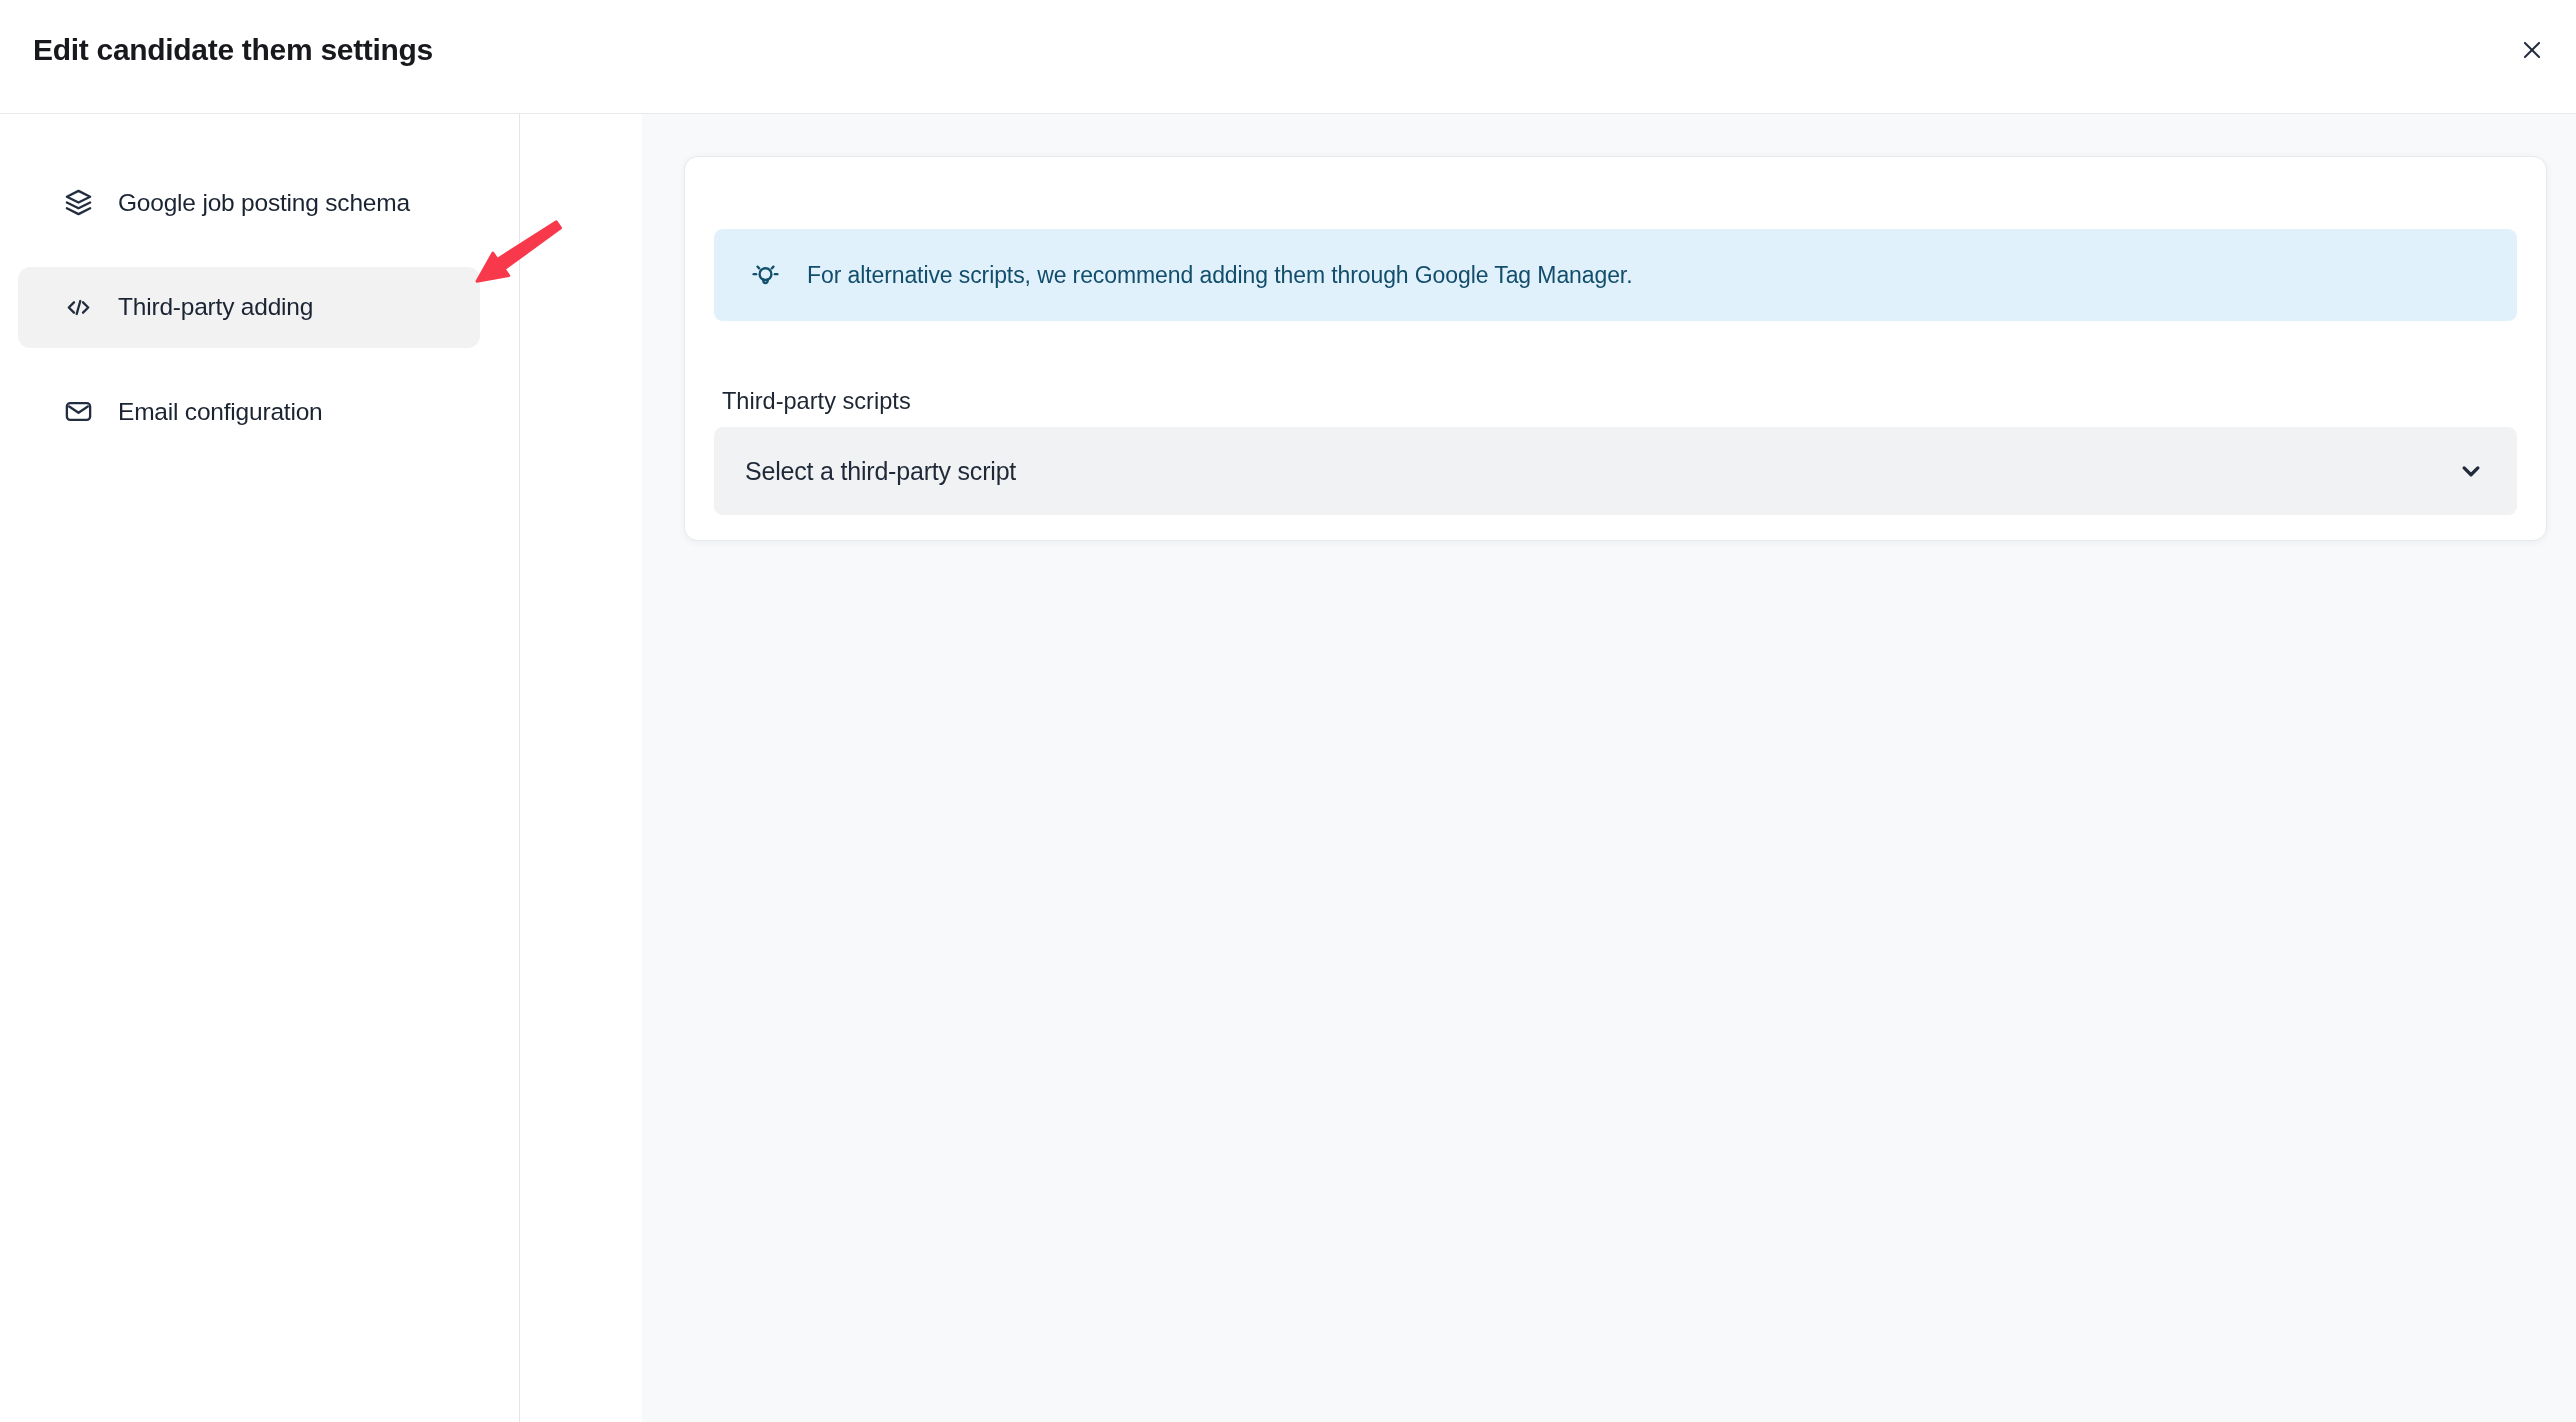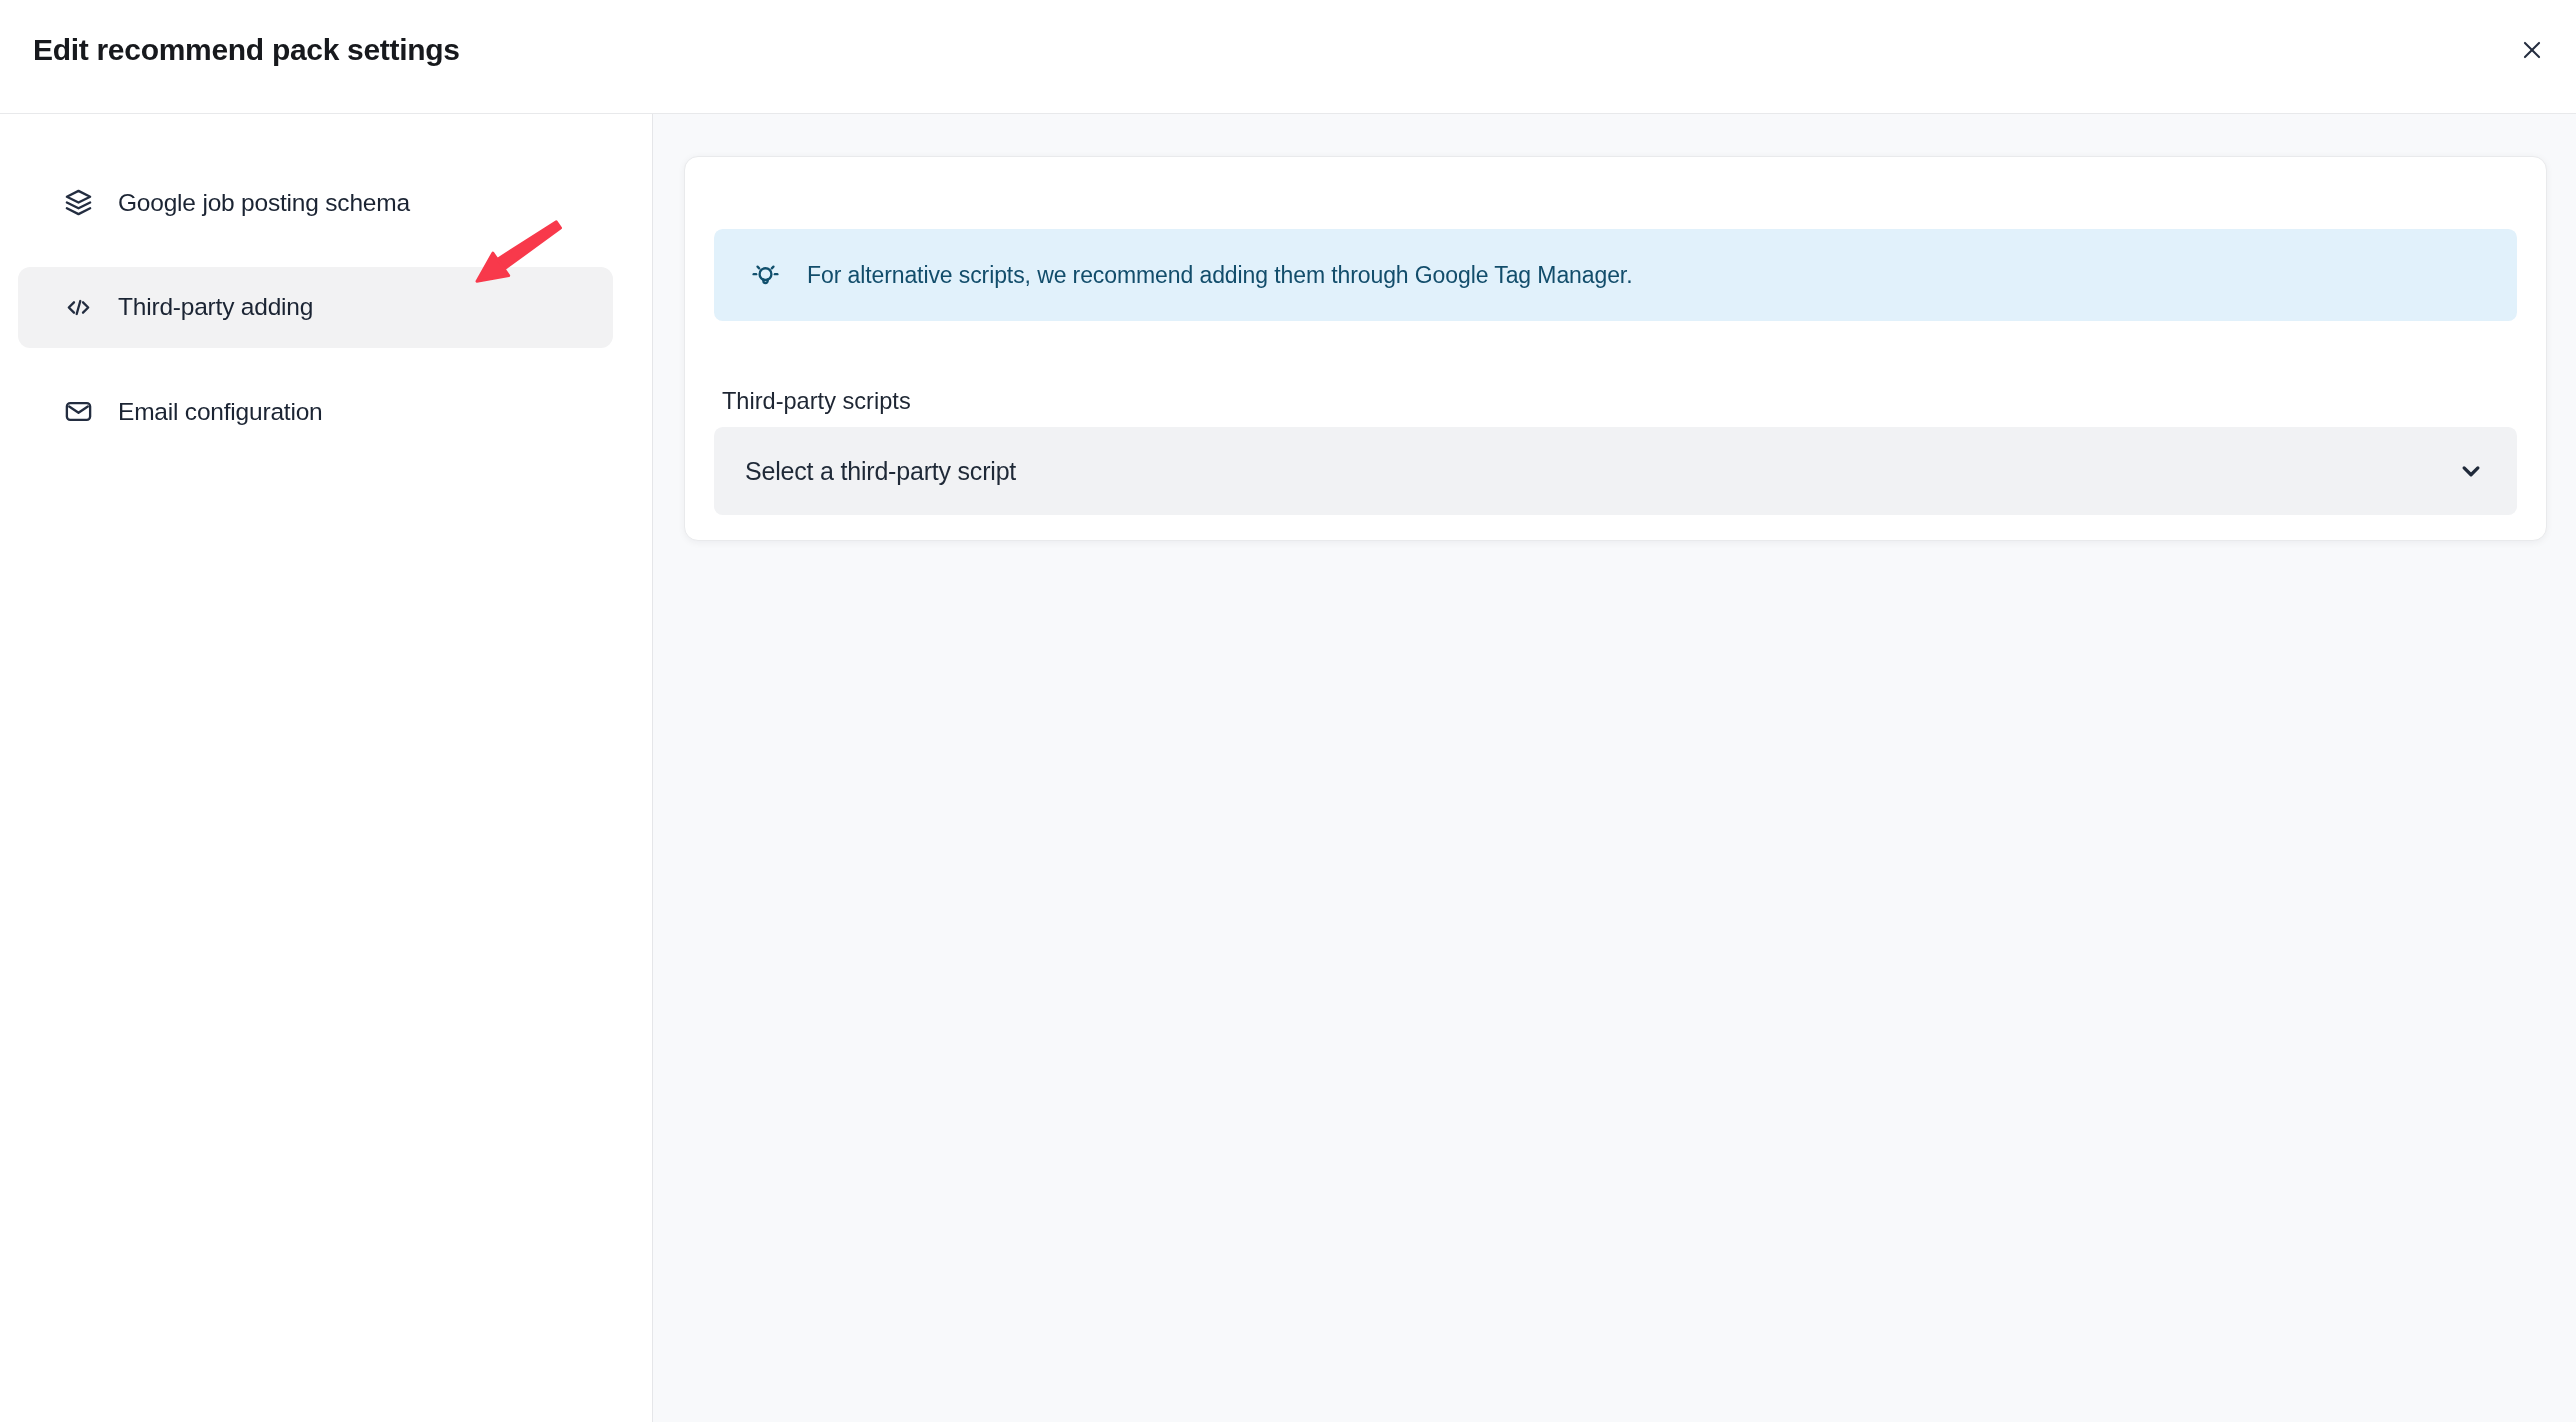--- a/index.html
+++ b/index.html
@@ -31,21 +31,21 @@
   .close-btn {
     position: absolute; top: 25px; left: 2507px;
     width: 49px; height: 49px;
     display: flex; align-items: center; justify-content: center;
     background: transparent; border: none; cursor: pointer;
     color: #252e40; border-radius: 7px;
   }
 
   
   .sidebar {
-    position: absolute; top: 114px; left: 0; bottom: 0; width: 653px;
+    position: absolute; top: 114px; left: 0; bottom: 0; width: 520px;
     background: #ffffff;
     border-right: 0.9px solid #e5e6e9;
     padding-top: 48px;
     z-index: 2;
   }
   .nav-item {
     height: 81px;
     margin: 0 39px 23.6px 18.4px;
     border-radius: 12.2px;
     display: flex; align-items: center;
@@ -129,21 +129,21 @@
     display: flex; align-items: center; justify-content: center;
     color: #202a3a;
   }
 </style>
 </head>
 <body>
 
 <div class="screen">
 
   <div class="header">
-    <div class="header-title">Edit recommend pack settings</div>
+    <div class="header-title">Edit candidate them settings</div>
     <button class="close-btn">
       <span style="display:flex;">
         <svg width="26" height="26" viewBox="0 0 24 24" fill="none" stroke="currentColor" stroke-width="1.9" stroke-linecap="round">
           <line x1="5.5" y1="5.5" x2="18.5" y2="18.5"></line>
           <line x1="18.5" y1="5.5" x2="5.5" y2="18.5"></line>
         </svg>
       </span>
     </button>
   </div>
 

